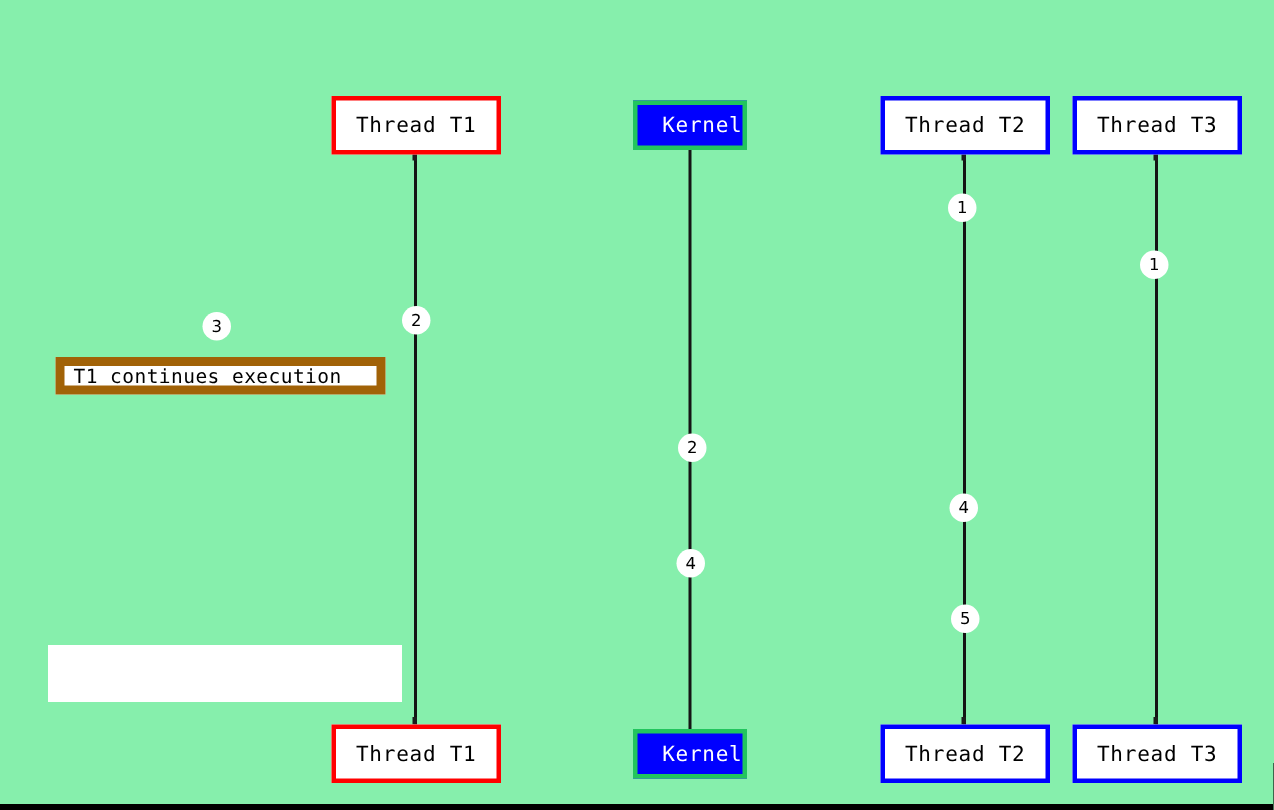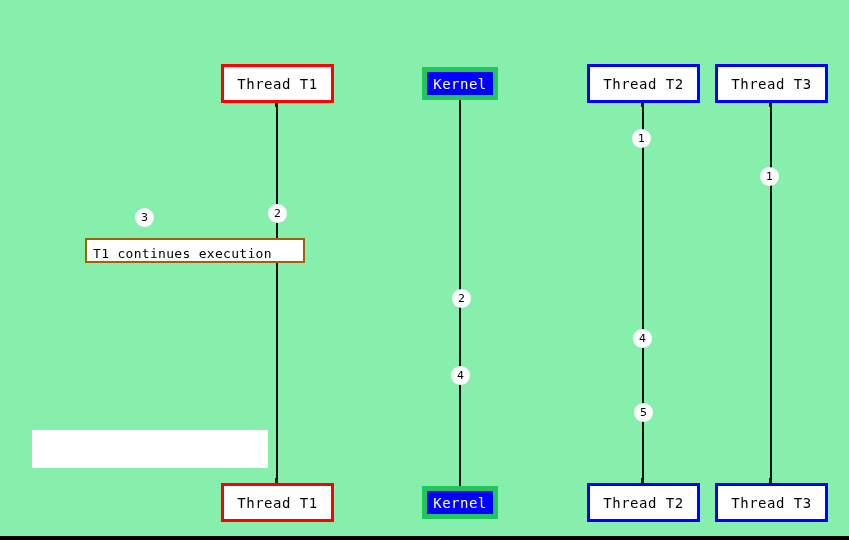--- a/index.html
+++ b/index.html
@@ -36,52 +36,52 @@
     color: #000000;
   }
   .participant.blue-box {
     background: #ffffff;
     border: 3px solid #0000ff;
     color: #000000;
     align-items: center;
   }
   .participant.kernel-box {
     background: #0000ff;
-    border: 5px solid #22c55e;
+    border: 3px solid #22c55e;
     color: #ffffff;
+    justify-content: flex-end;
   }
 
   
   .lifeline {
     position: absolute;
     width: 2px;
     background: #141414;
   }
   .lifeline-stub {
     position: absolute;
     width: 3px;
     height: 5px;
     background: #1c1c1c;
   }
 
   
   .note-box {
     position: absolute;
     box-sizing: border-box;
     background: #ffffff;
-    border: 2px solid #a16207;
+    border: 6px solid #a16207;
     color: #000000;
     display: flex;
-    align-items: flex-end;
+    align-items: flex-start;
     font-family: "DejaVu Sans Mono", "Liberation Mono", monospace;
     font-size: 13px;
     padding-left: 6px;
     white-space: nowrap;
     letter-spacing: 0.3px;
-    margin-left: 48px;
   }
   .blank-box {
     position: absolute;
     box-sizing: border-box;
     background: #ffffff;
     border: none;
   }
 
   
   .step-marker {

